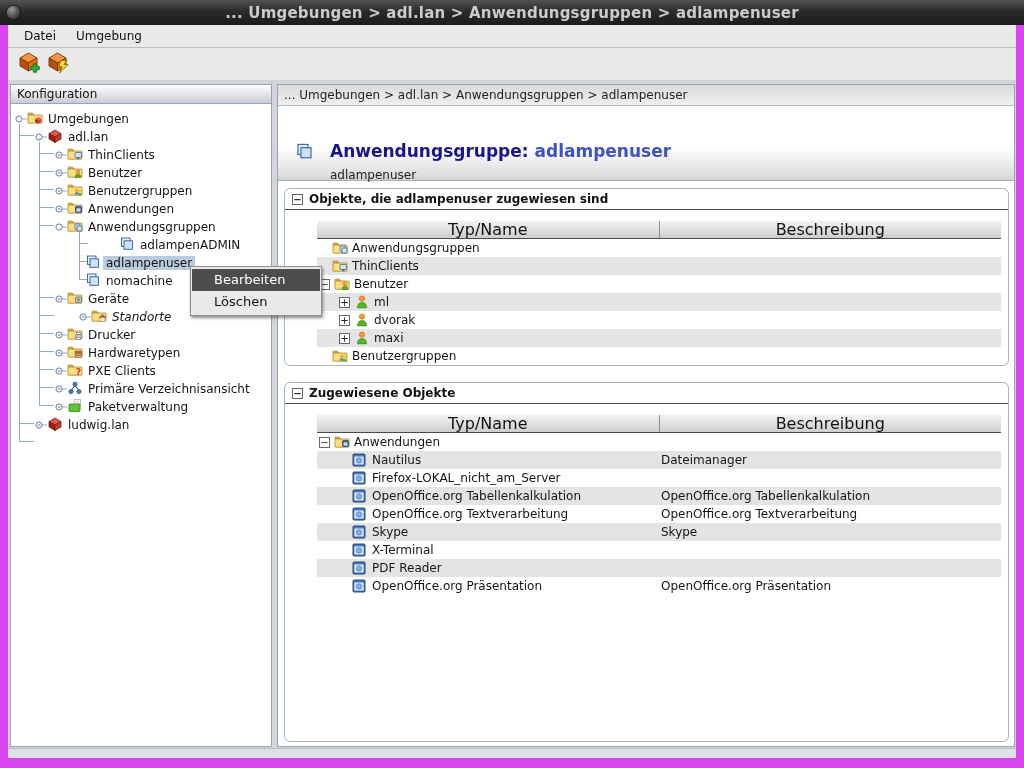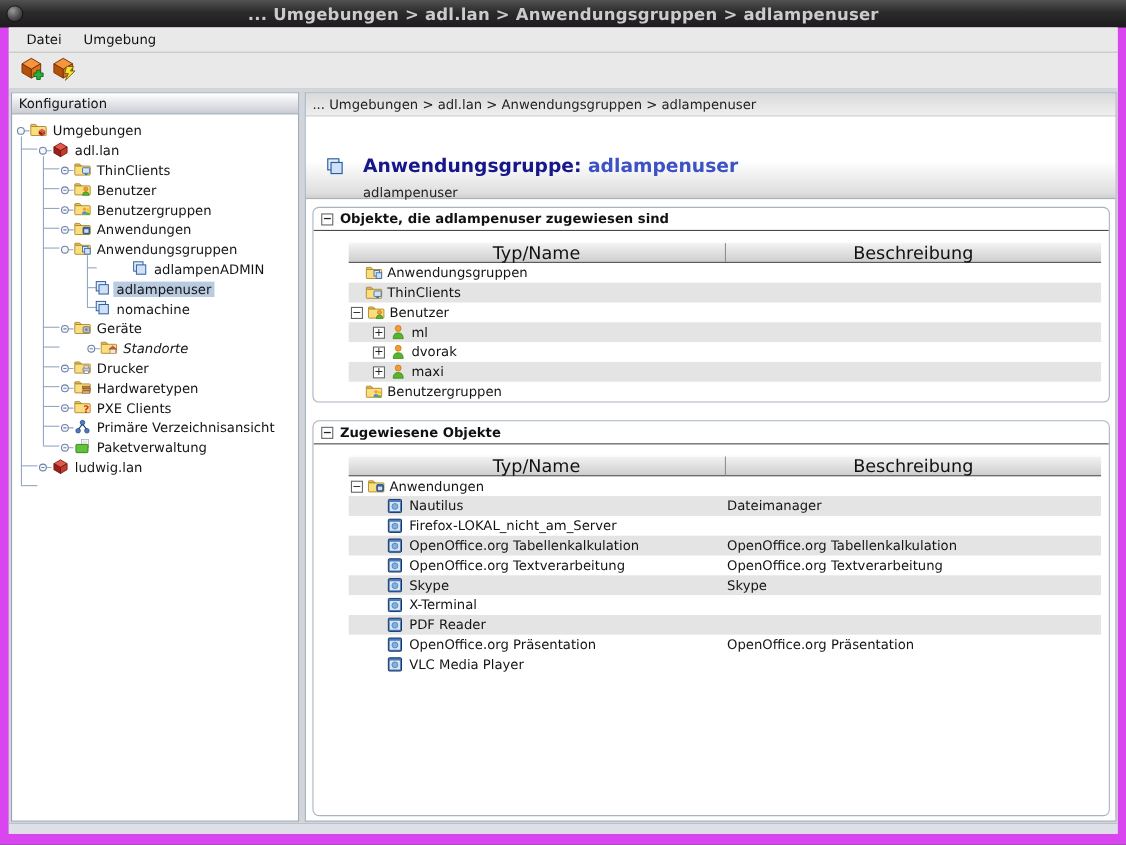--- a/index.html
+++ b/index.html
@@ -683,37 +683,26 @@
                       <svg width="14" height="14" viewBox="0 0 14 14">
                         <rect x="1" y="1" width="12" height="12" rx="1" fill="#4a7abf" stroke="#17355f" stroke-width="0.9"></rect>
                         <rect x="2.3" y="3.4" width="9.4" height="8.2" rx="0.4" fill="#d7e6f6"></rect>
                         <circle cx="7" cy="7.4" r="2.7" fill="#7fb2e0" stroke="#3f6fa8" stroke-width="0.6"></circle>
                       </svg>
                     </span>
                     <span>OpenOffice.org Präsentation</span>
                   </div>
                   <div class="td desc">OpenOffice.org Präsentation</div>
                 </div>
-                <div class="trow2">
-                  <div class="td name">
-                    <span class="pad" style="flex: 0 0 22px;"></span>
-                    <span class="rspacer"></span>
-                    <span class="ricon">
-                      <svg width="14" height="14" viewBox="0 0 14 14">
-                        <rect x="1" y="1" width="12" height="12" rx="1" fill="#4a7abf" stroke="#17355f" stroke-width="0.9"></rect>
-                        <rect x="2.3" y="3.4" width="9.4" height="8.2" rx="0.4" fill="#d7e6f6"></rect>
-                        <circle cx="7" cy="7.4" r="2.7" fill="#7fb2e0" stroke="#3f6fa8" stroke-width="0.6"></circle>
-                      </svg>
-                    </span>
-                    <span>VLC Media Player</span>
-                  </div>
-                  <div class="td desc"></div>
-                </div>
               </div>
             </div>
           </div>
       </div>
     </div>
 
     <div class="statusbar"></div>
   </div>
 
+  <div class="ctxmenu" id="ctxmenu">
+      <div class="cmi hl">Bearbeiten</div>
+      <div class="cmi">Löschen</div>
+    </div>
 </div>
 
 </body></html>

